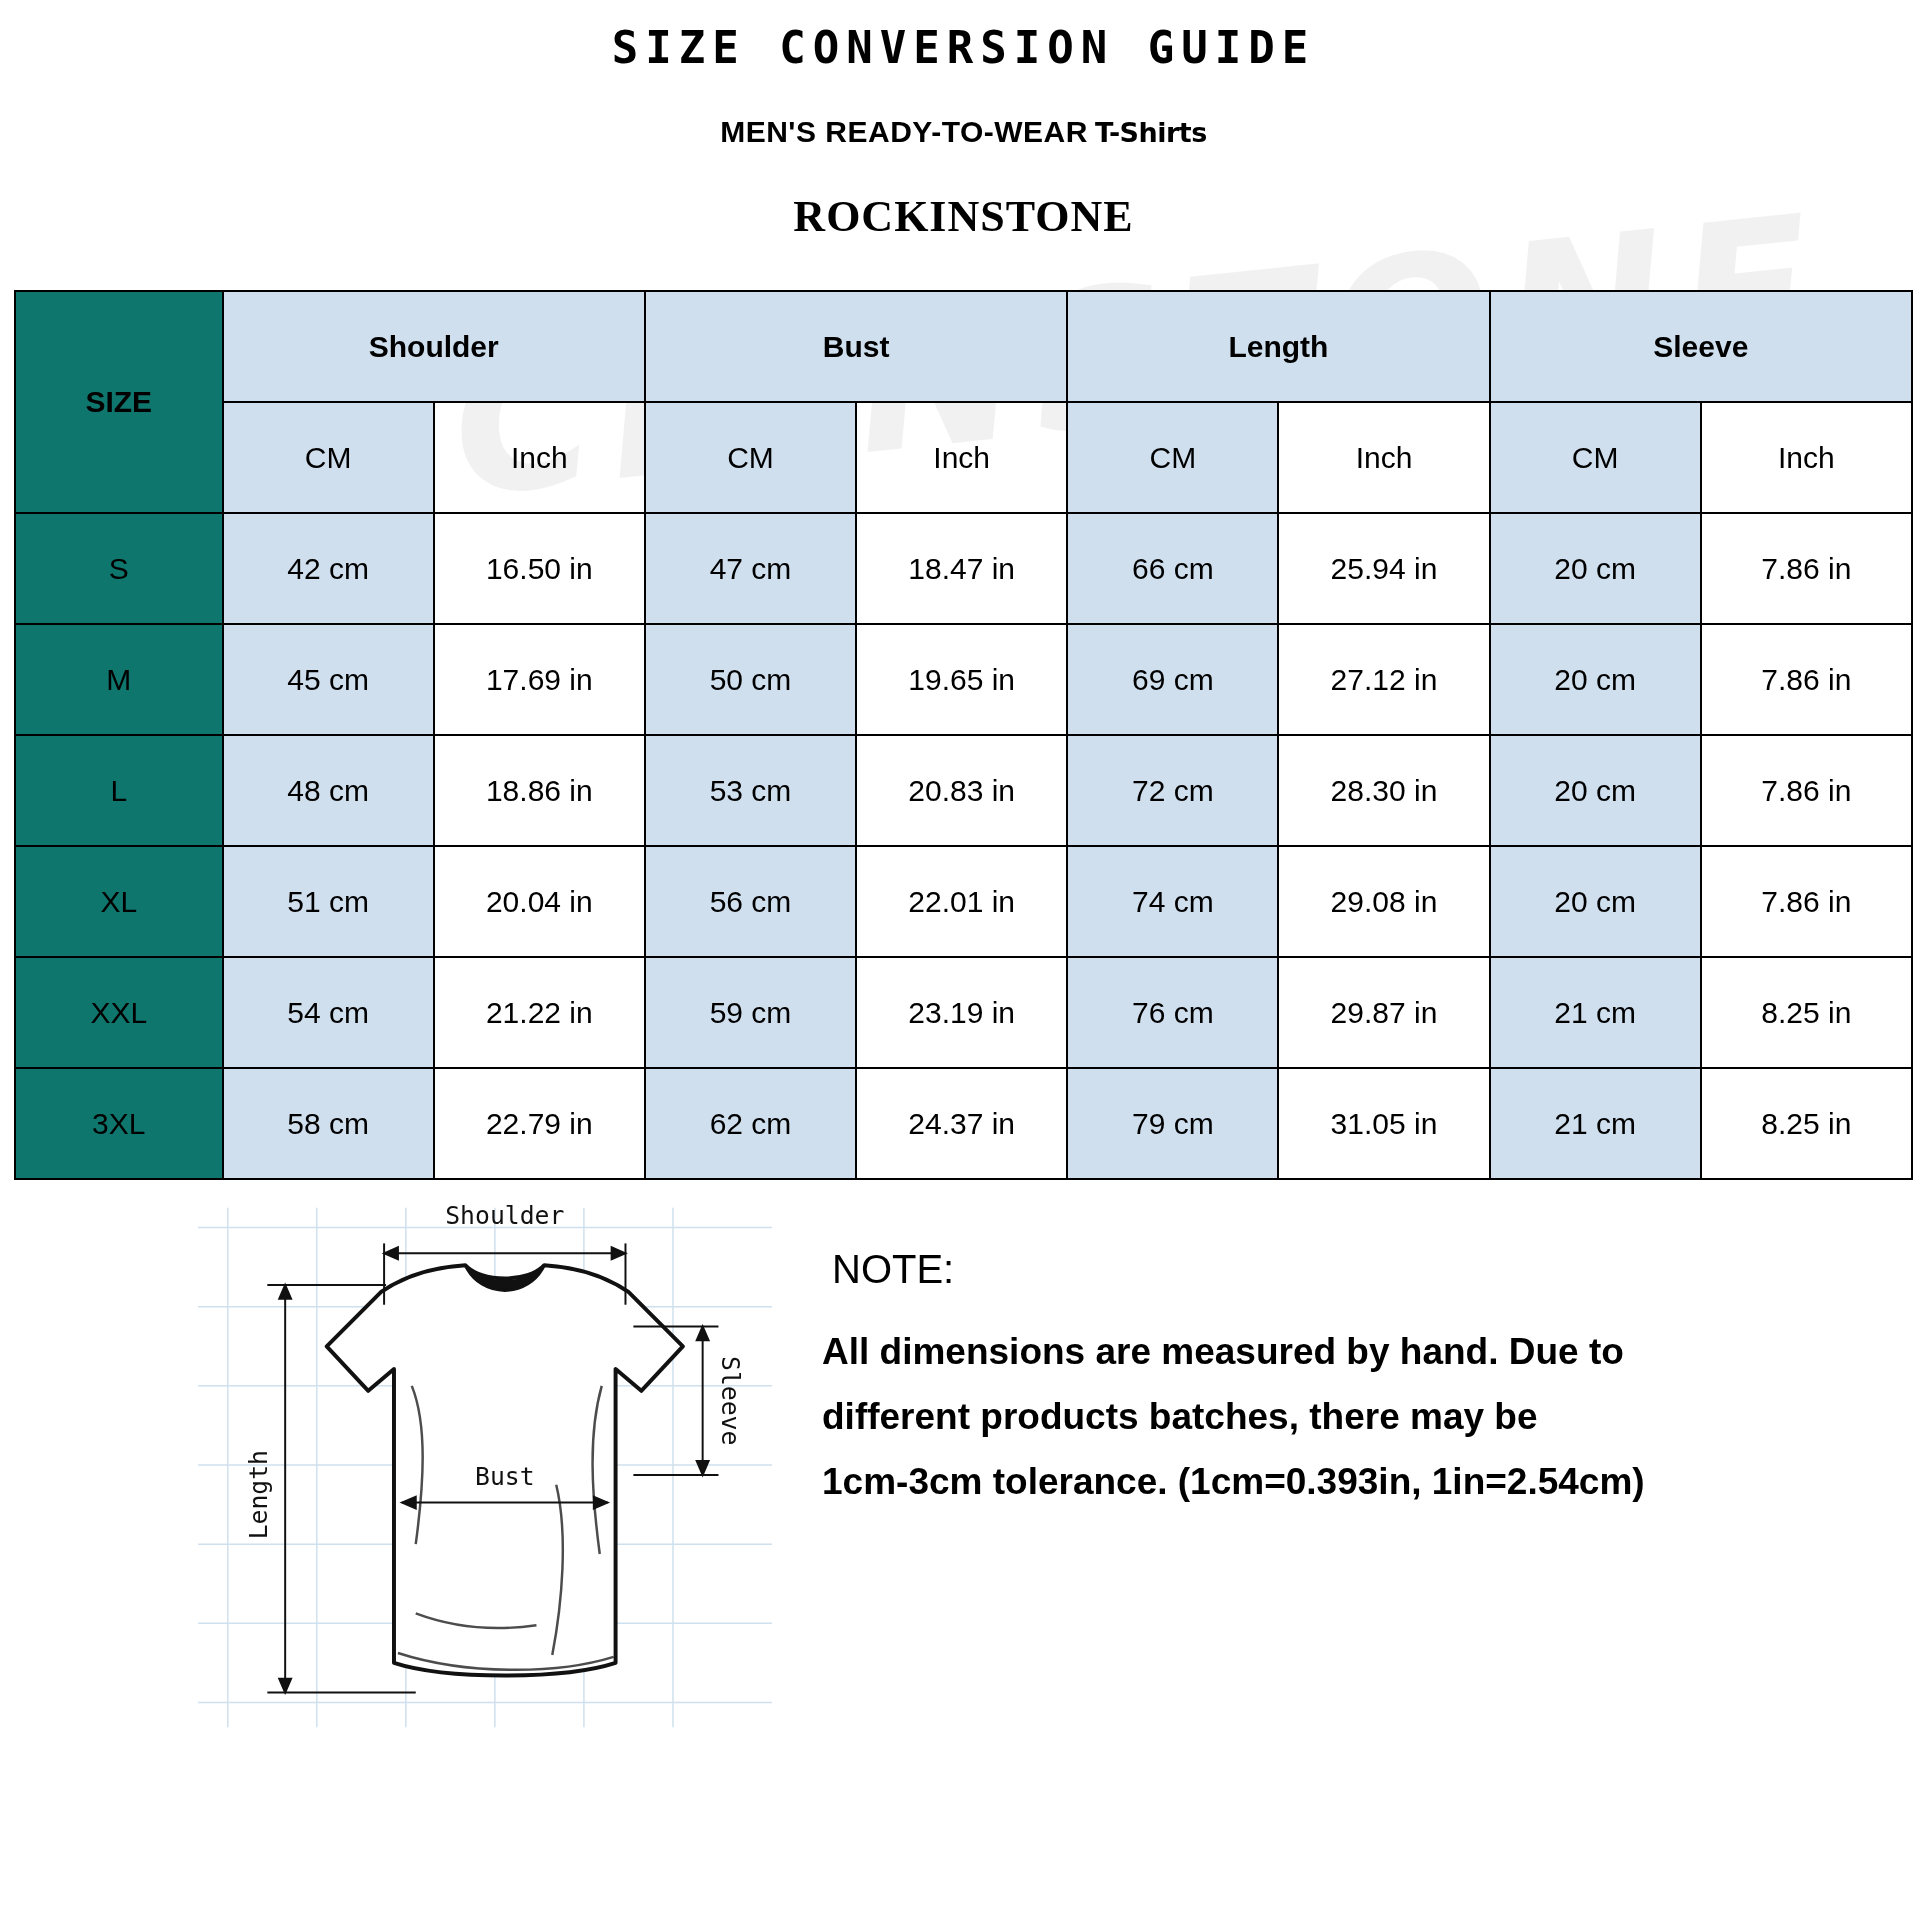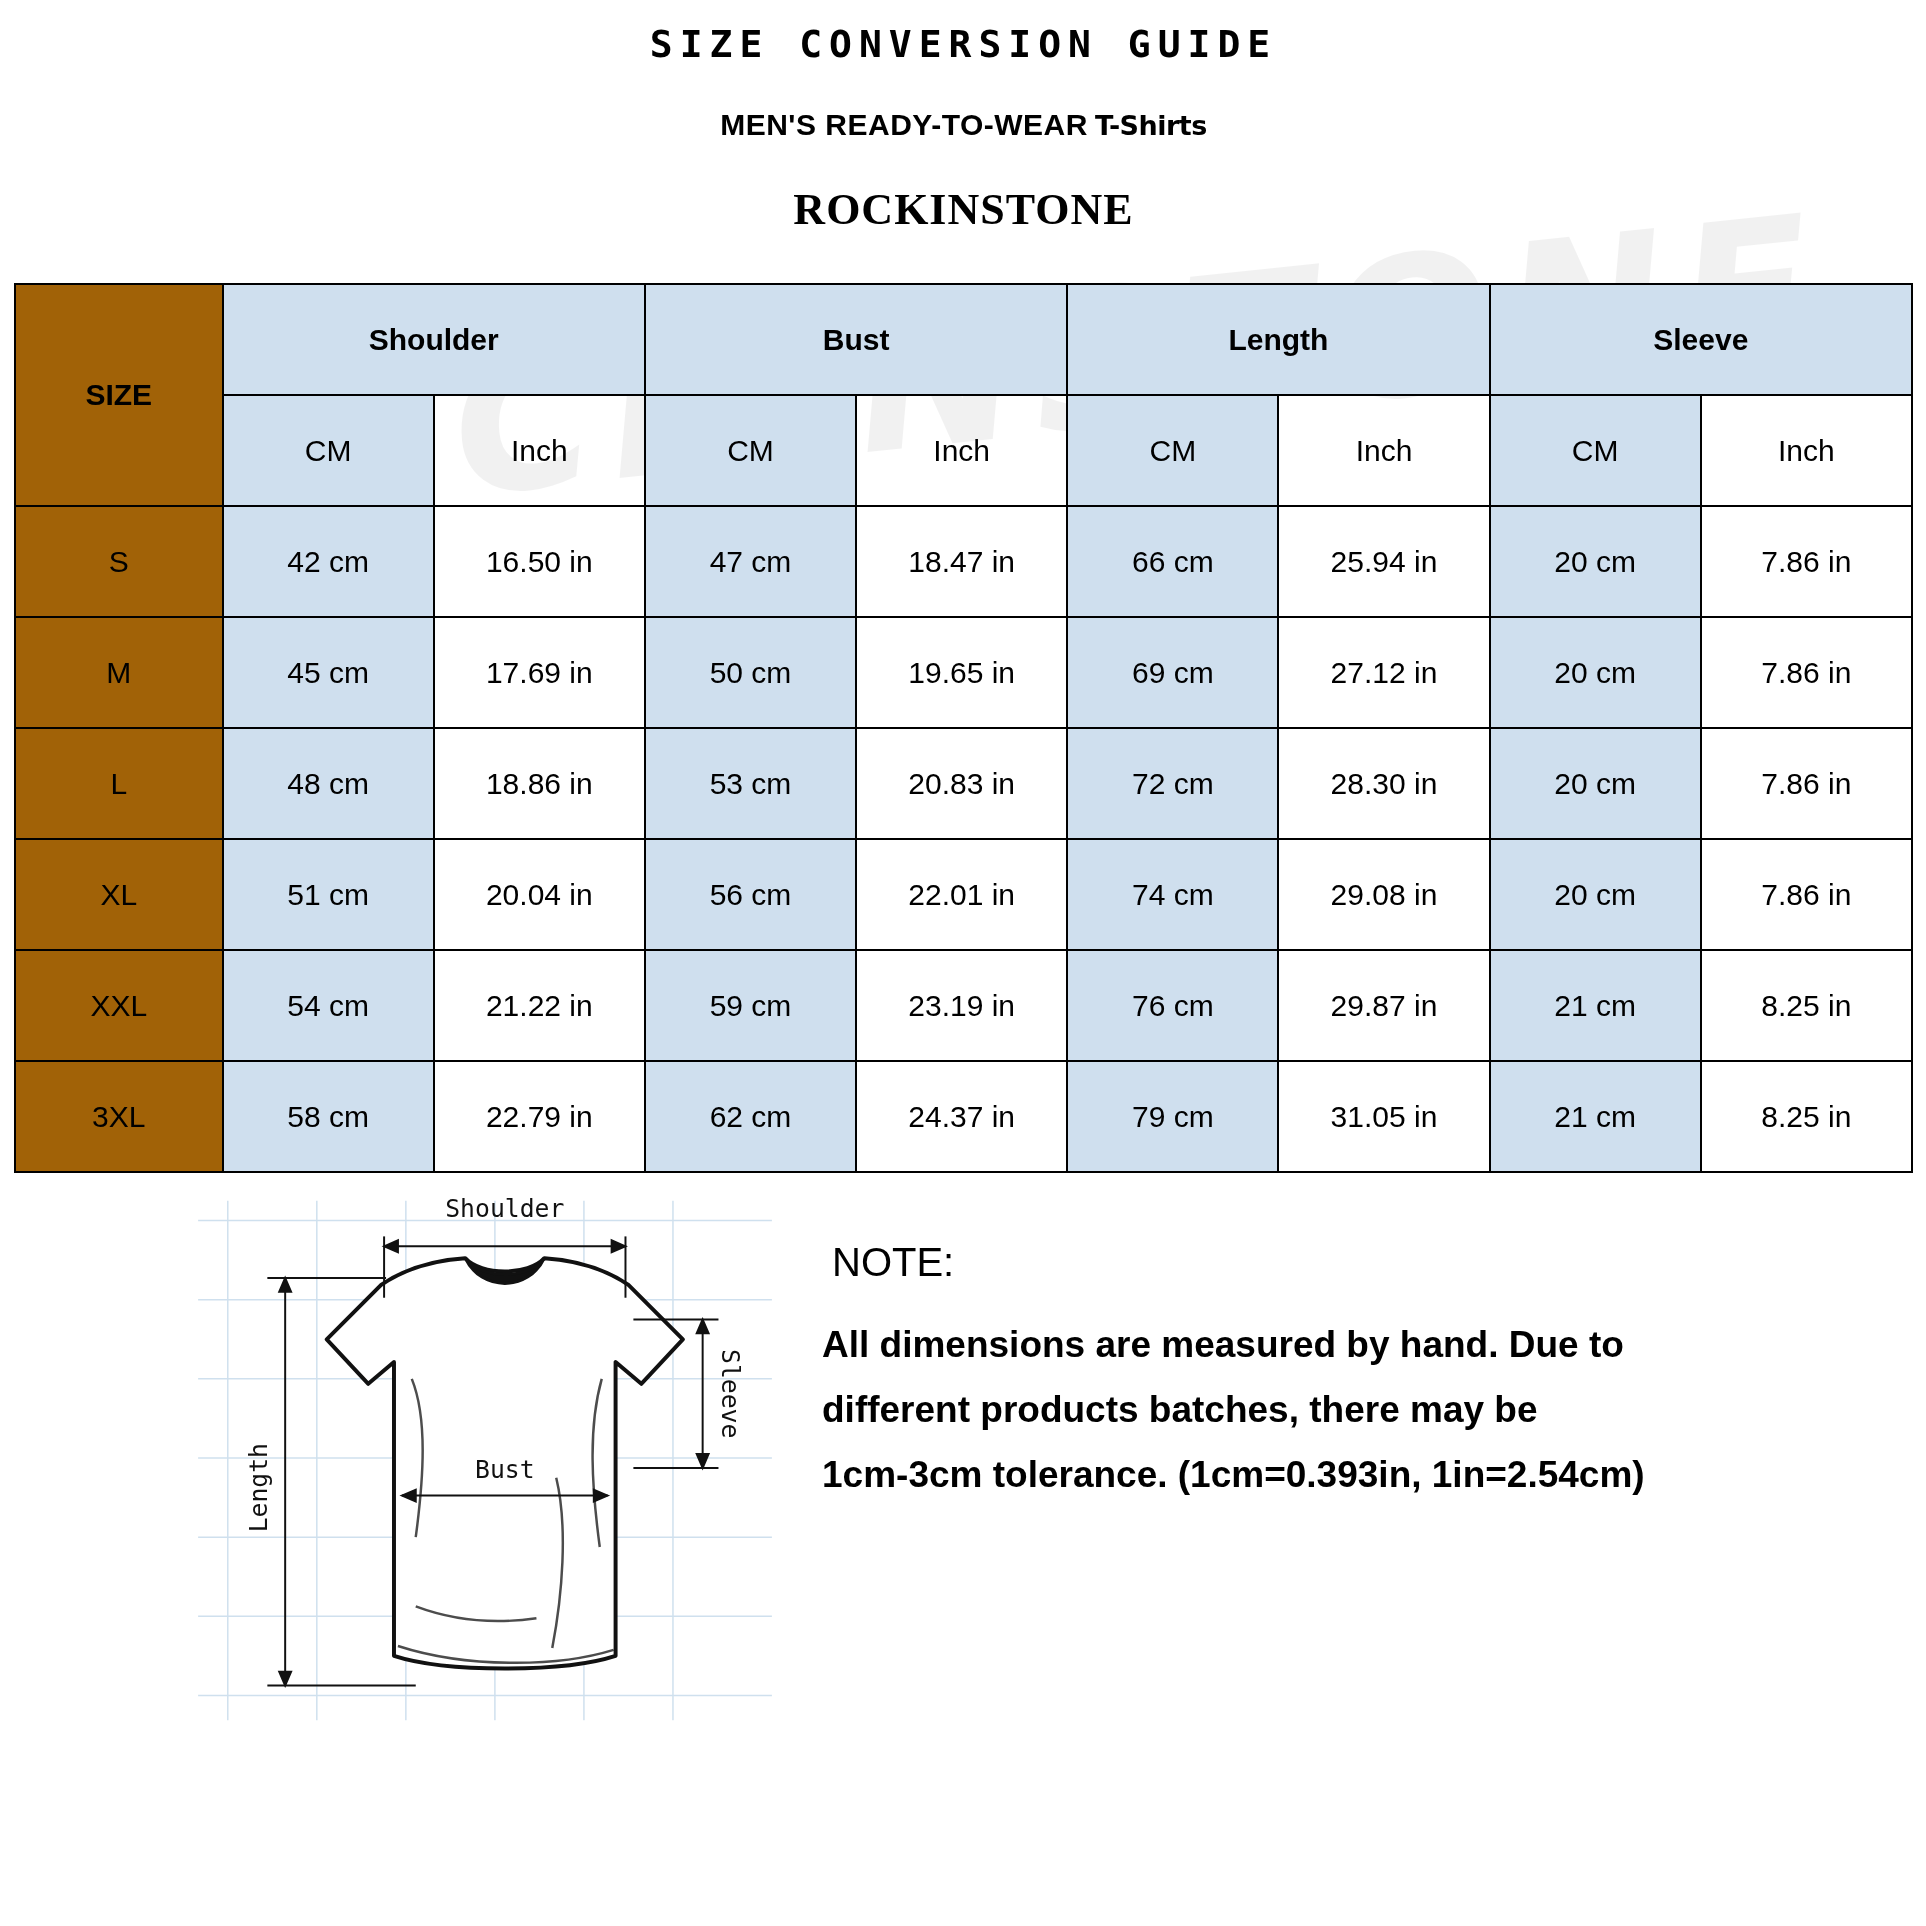--- a/index.html
+++ b/index.html
@@ -38,21 +38,21 @@
 
   .content {
     position: relative;
     z-index: 2;
   }
 
   
   #main-title {
     text-align: center;
     font-family: "DejaVu Sans Mono", monospace;
-    font-size: 38px;
+    font-size: 44px;
     font-weight: 700;
     letter-spacing: 7px;
     margin: 22px 0 0 0;
     color: #000;
   }
   #subtitle-row {
     text-align: center;
     margin-top: 42px;
     font-size: 30px;
     font-weight: 700;
@@ -110,21 +110,21 @@
     font-weight: 700;
     height: 107px;
   }
   table.size-table td {
     font-size: 30px;
     font-weight: 400;
     height: 107px;
   }
   td.size-label, th.size-head {
     font-weight: 700;
-    background: #a16207;
+    background: #0f766e;
   }
   td.size-label {
     font-weight: 400;
     font-size: 30px;
   }
   .shaded {
     background: #cfdfee;
   }
   .unit-row td {
     font-size: 30px;

